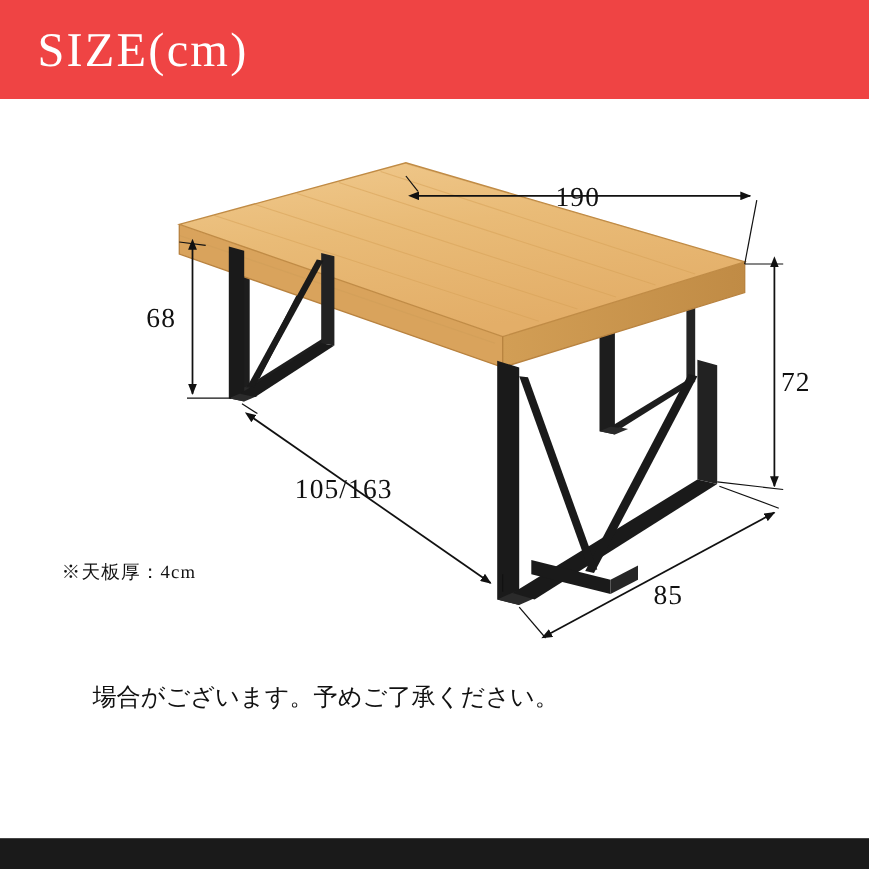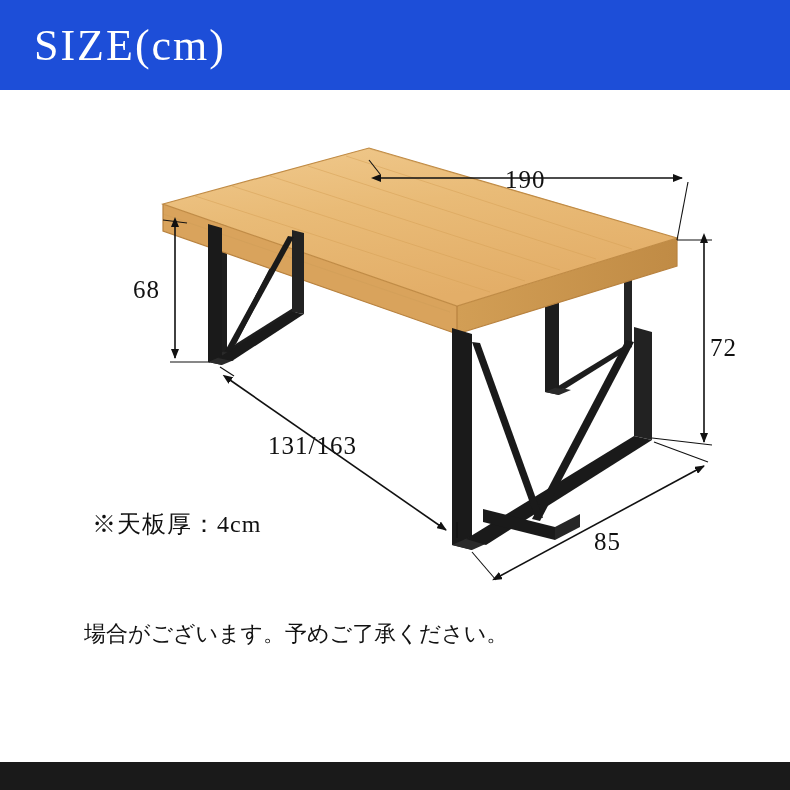--- a/index.html
+++ b/index.html
@@ -19,21 +19,21 @@
     height: 790px;
     background: #ffffff;
   }
   
   .header {
     position: absolute;
     left: 0;
     top: 0;
     width: 790px;
     height: 90px;
-    background: #1d4ed8;
+    background: #ef4444;
   }
   .header-title {
     position: absolute;
     left: 34px;
     top: 20px;
     color: #ffffff;
     font-size: 44px;
     letter-spacing: 2px;
     font-family: "Liberation Serif", serif;
     white-space: nowrap;
@@ -63,23 +63,22 @@
     position: absolute;
     color: #111111;
     font-family: "Liberation Serif", serif;
     white-space: nowrap;
   }
   .dim-num {
     font-size: 25px;
     letter-spacing: 1px;
   }
   .note-thickness {
-    font-size: 24px;
+    font-size: 17px;
     letter-spacing: 1px;
-    margin-left: 36px;
   }
   .note-body {
     position: absolute;
     left: 84px;
     top: 614px;
     width: 650px;
     font-size: 22px;
     line-height: 1.85;
     color: #111111;
     font-family: "Liberation Serif", serif;
@@ -216,21 +215,21 @@
       </g>
       <g stroke="#111111" stroke-width="1.1" fill="none">
         <line x1="452" y1="462" x2="476" y2="490"></line>
         <line x1="634" y1="352" x2="688" y2="372"></line>
       </g>
     </svg>
 
     <div class="lbl dim-num" style="left:505px; top:76px;">190</div>
     <div class="lbl dim-num" style="left:117px; top:186px;margin-left:16px;">68</div>
     <div class="lbl dim-num" style="left:710px; top:244px;">72</div>
-    <div class="lbl dim-num" style="left:268px; top:342px;">131/163</div>
+    <div class="lbl dim-num" style="left:268px; top:342px;">105/163</div>
     <div class="lbl dim-num" style="left:594px; top:438px;">85</div>
 
     <div class="lbl note-thickness" style="left:56px; top:418px;">※天板厚：4cm</div>
   </div>
 
   <div class="note-body">
     <div>場合がございます。予めご了承ください。</div>
   </div>
 
   <div class="footer-bar"></div>

